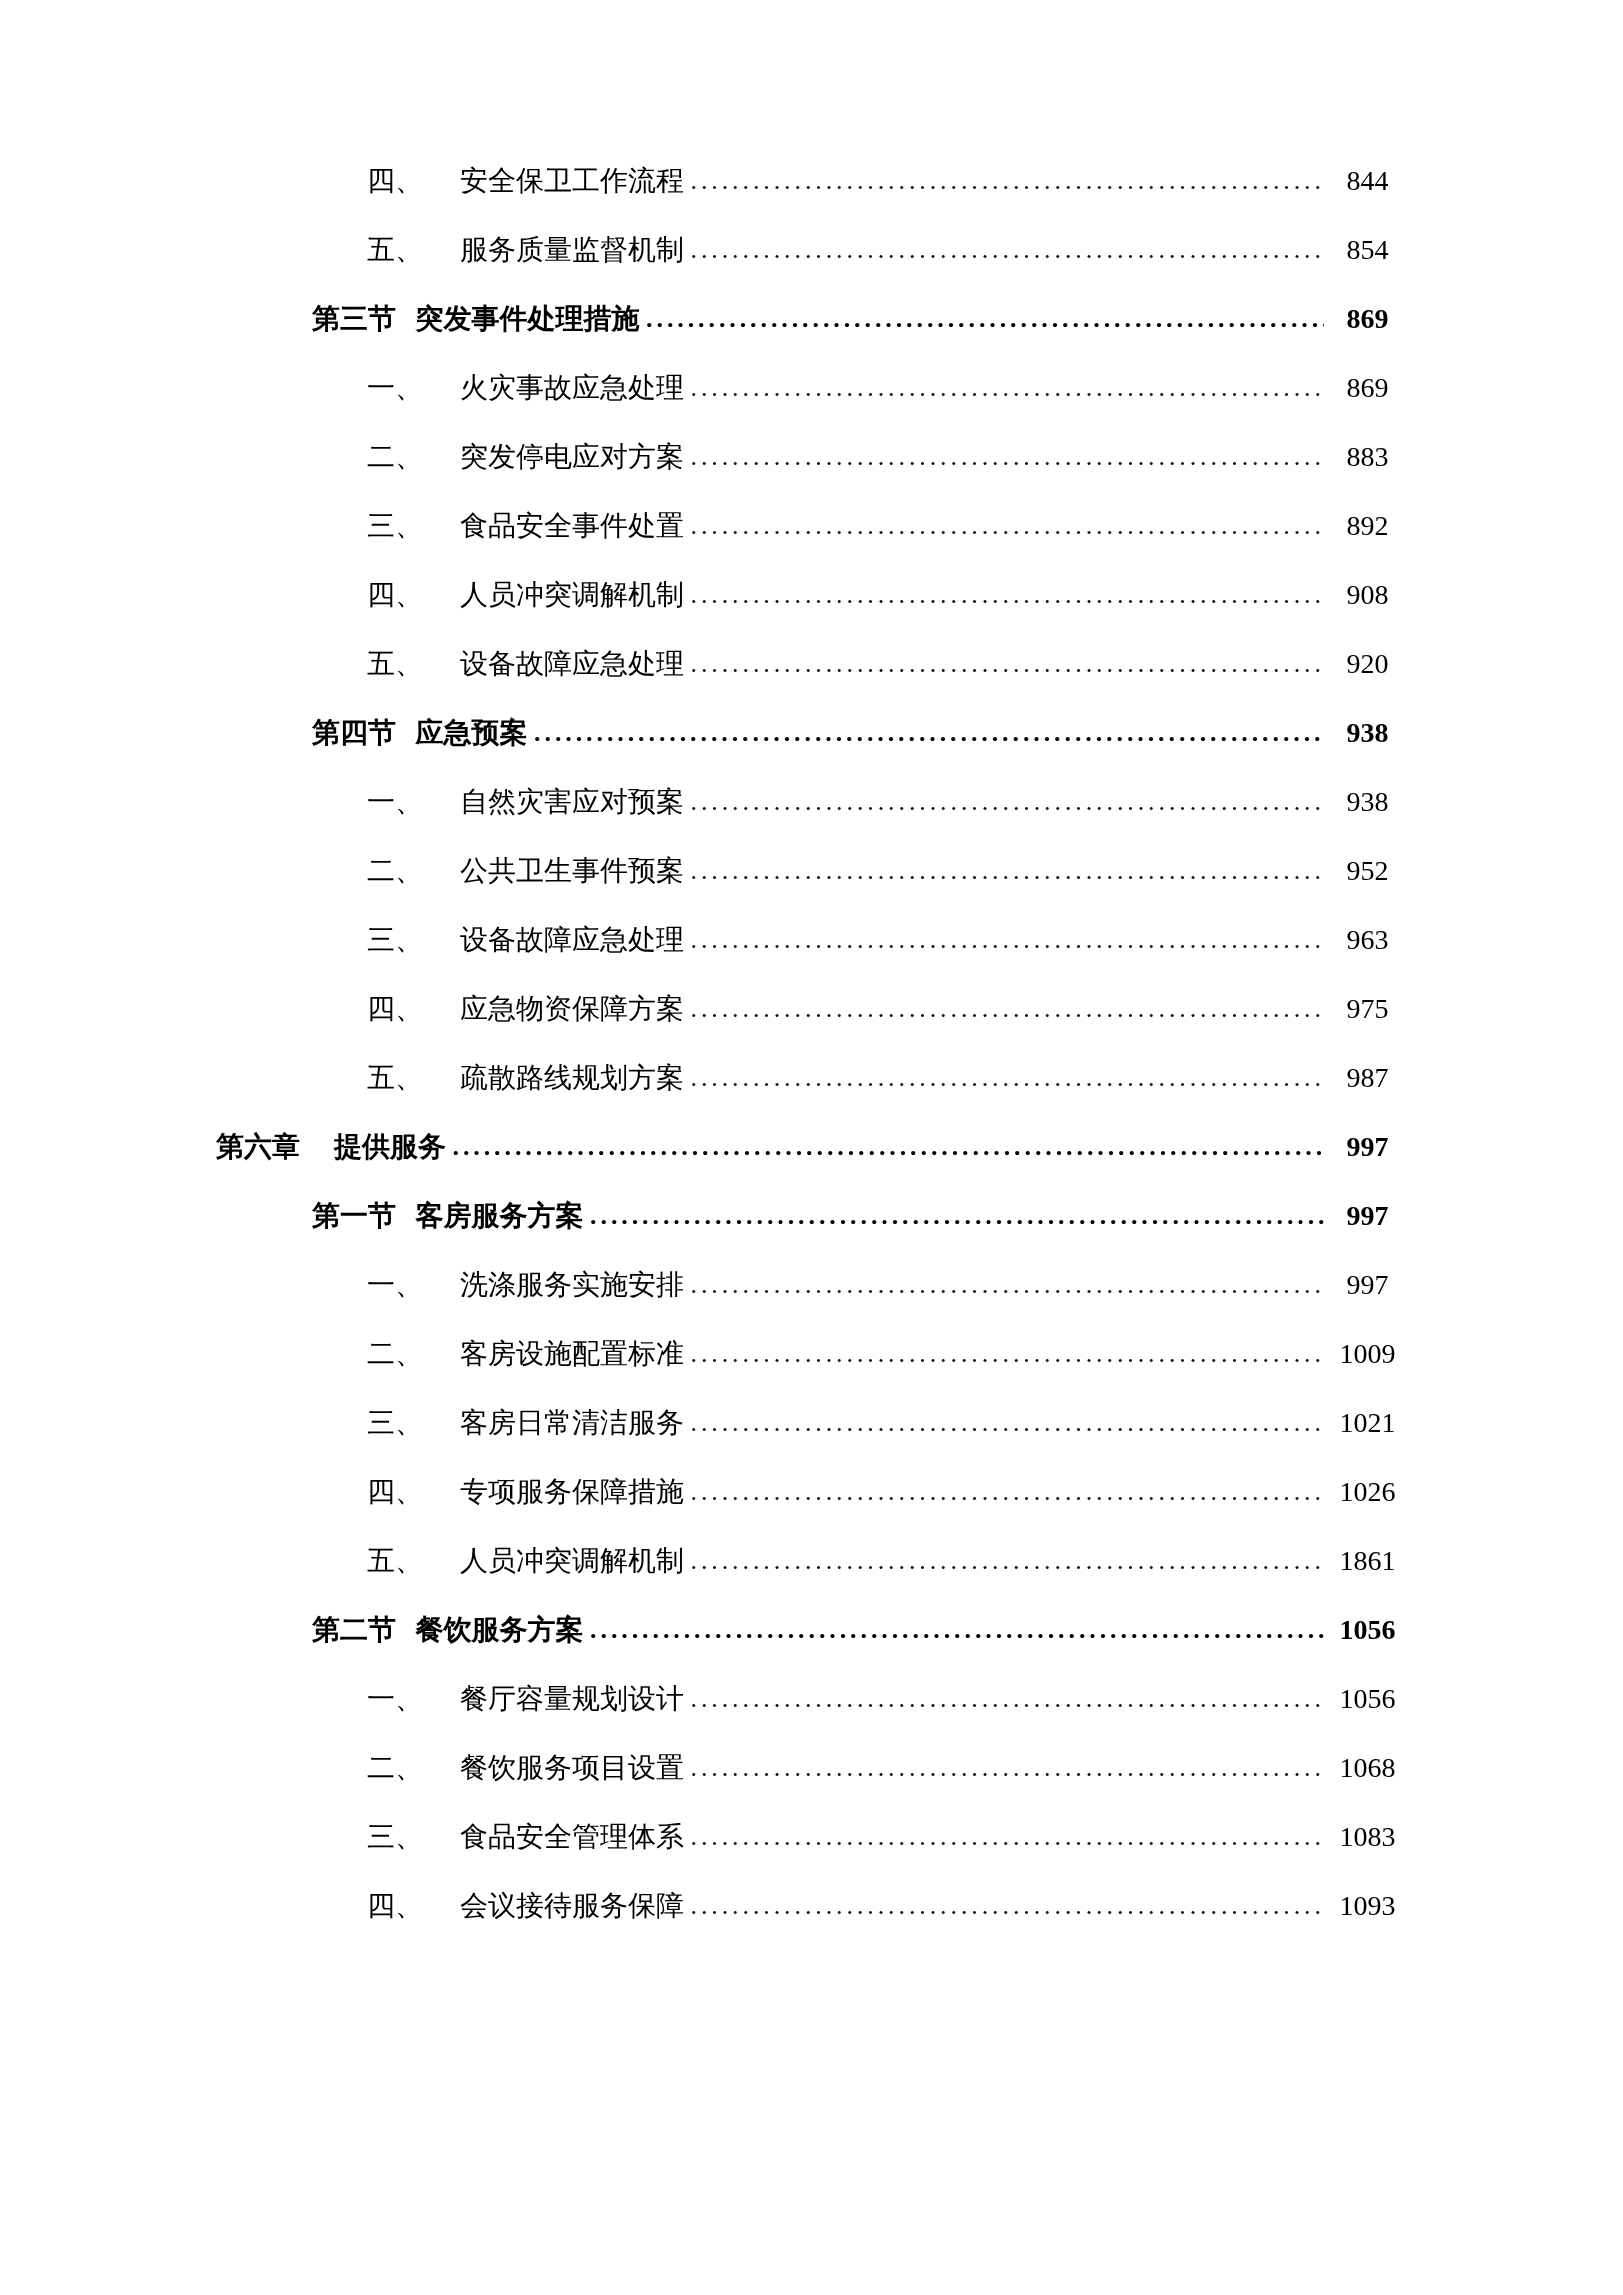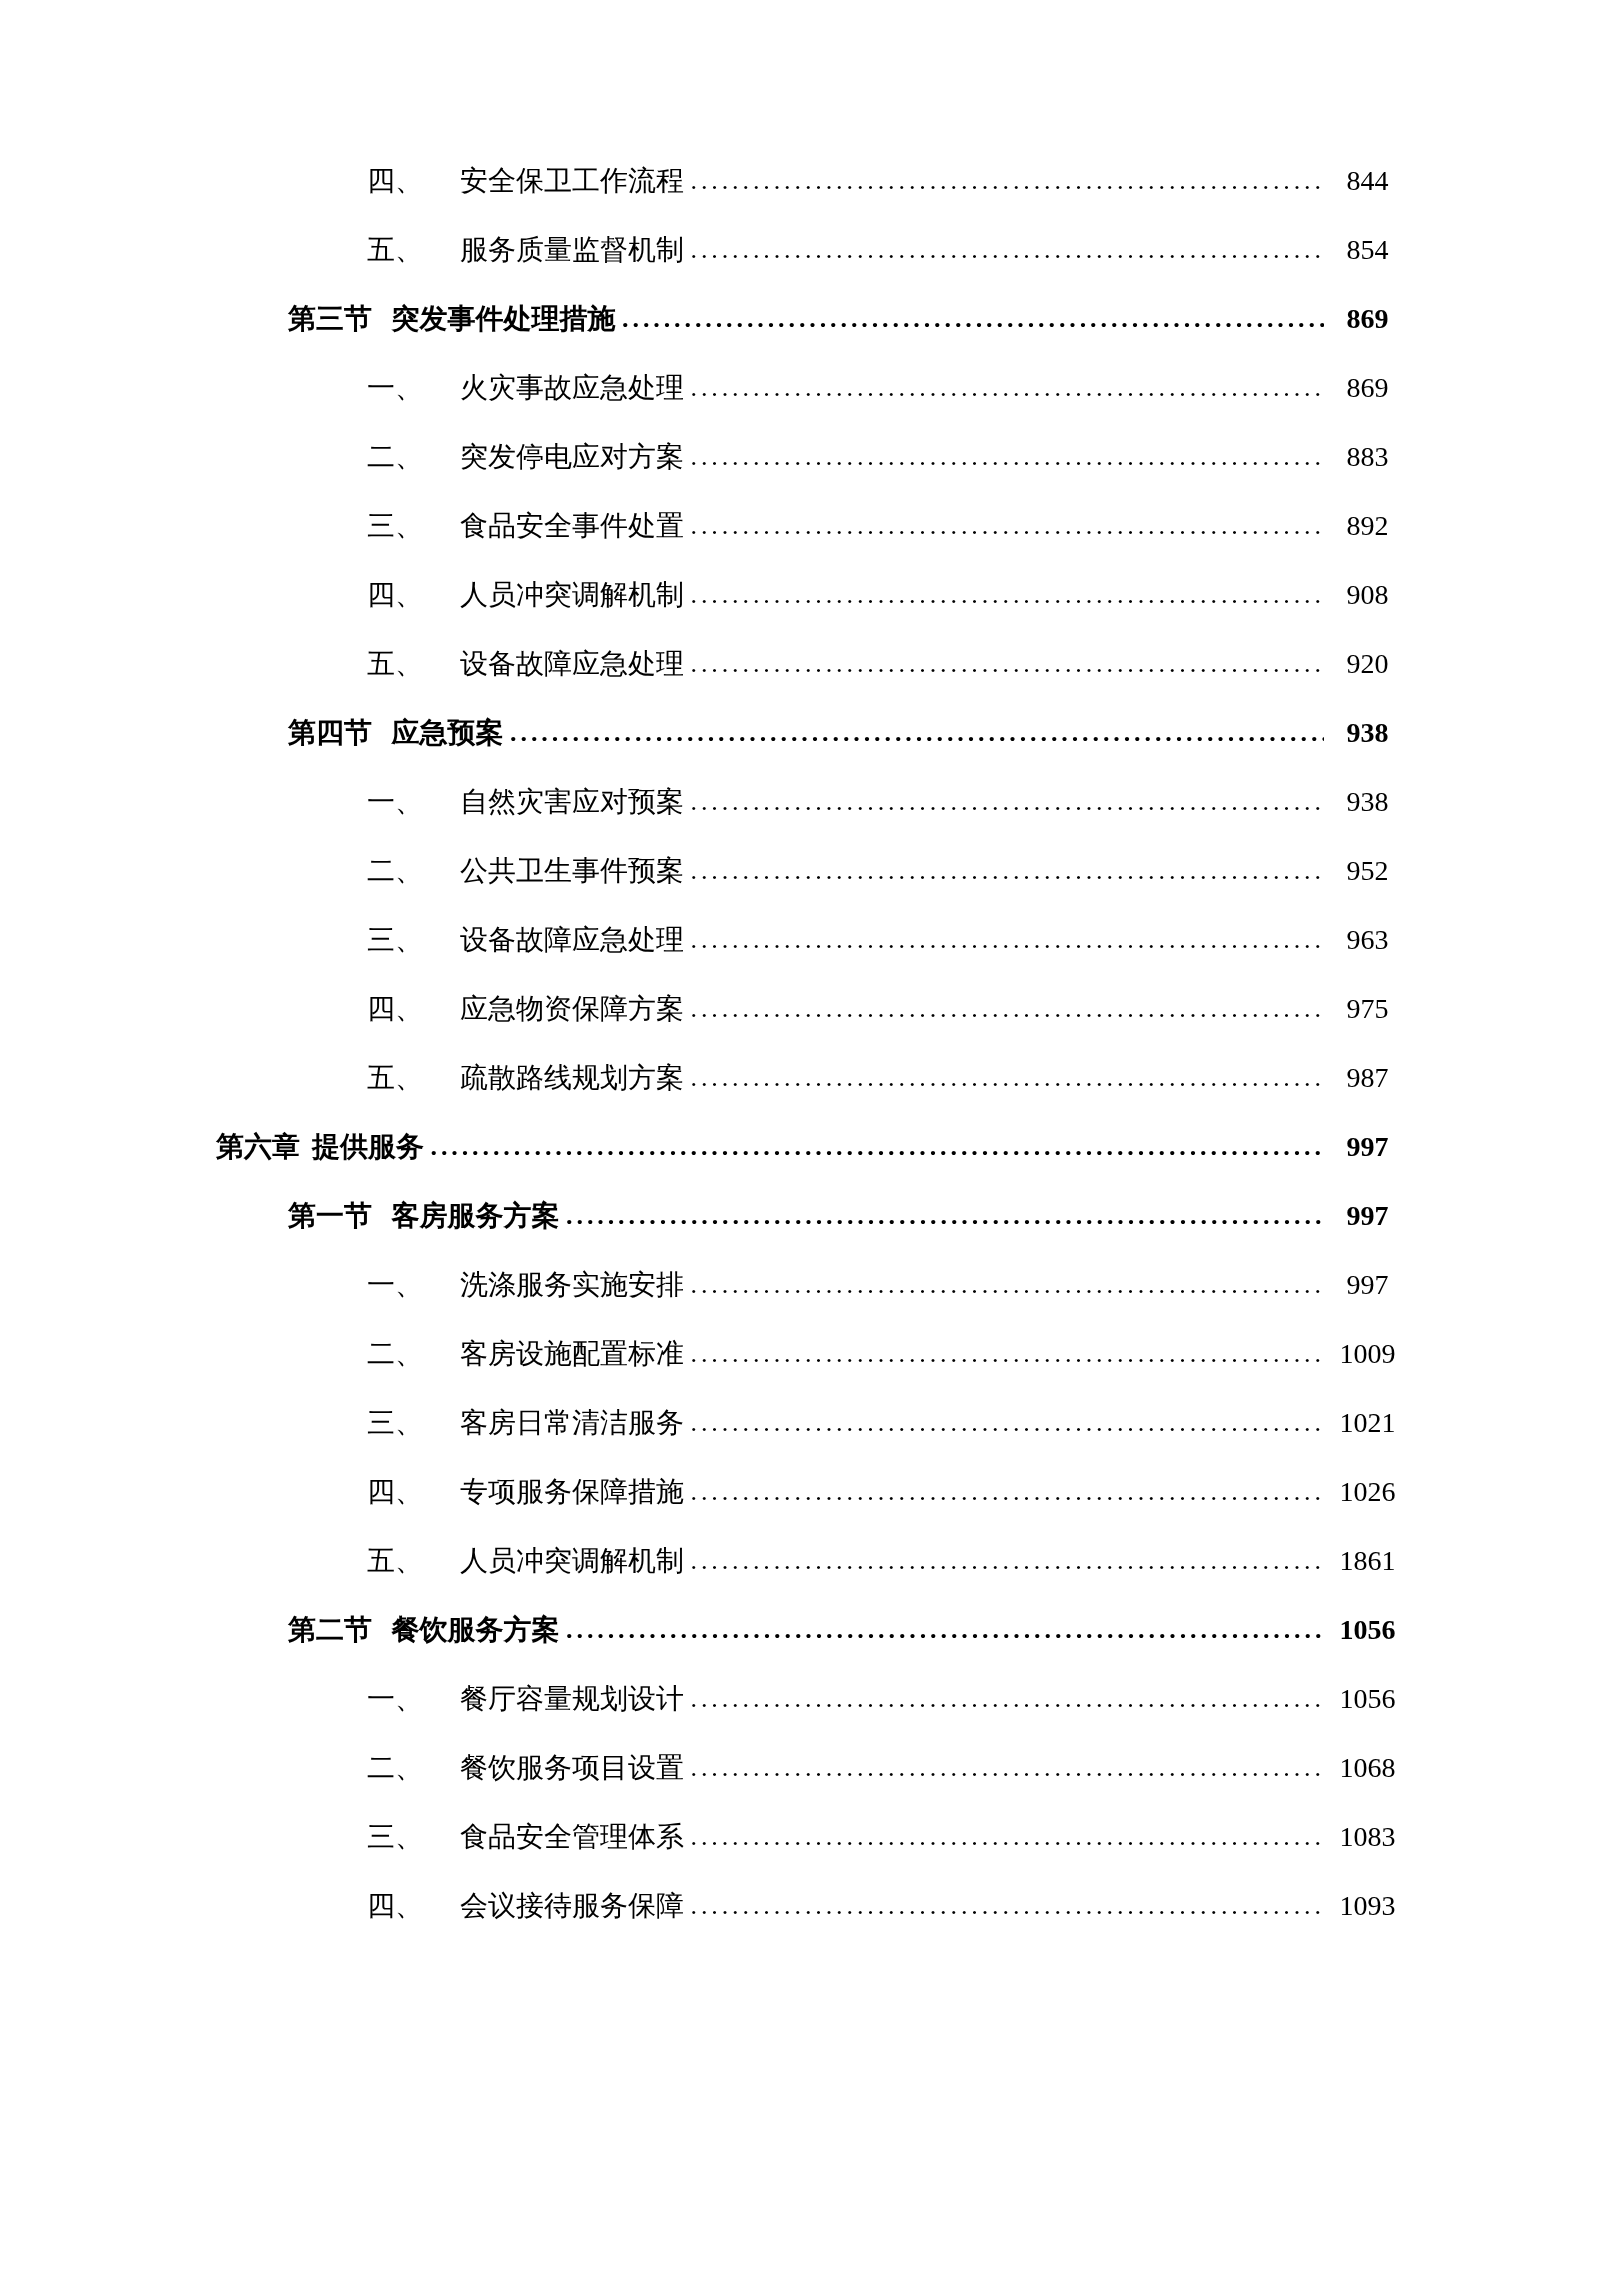--- a/index.html
+++ b/index.html
@@ -59,22 +59,22 @@
     text-align: center;
     min-width: 79px;
     white-space: nowrap;
   }
 
   
   .lvl-chapter  { padding-left: 0px; font-weight: bold; }
   .lvl-section  { padding-left: 72px; font-weight: bold; }
   .lvl-item     { padding-left: 151px; font-weight: normal; }
 
-  .lvl-chapter .num-prefix { margin-right: 12px; }
-  .lvl-section .num-prefix { margin-right: 19.6px; }
+  .lvl-chapter .num-prefix { margin-right: 34px; }
+  .lvl-section .num-prefix { margin-right: 19.6px; margin-left: 24px; }
   .lvl-item .num-prefix { margin-right: 37px; display: inline-block; }
 </style>
 </head>
 <body>
 
 <div class="page">
   <div class="toc" id="toc-root">
       <div class="toc-entry lvl-item">
         <span class="num-prefix">四、</span>
         <span class="label">安全保卫工作流程</span>

